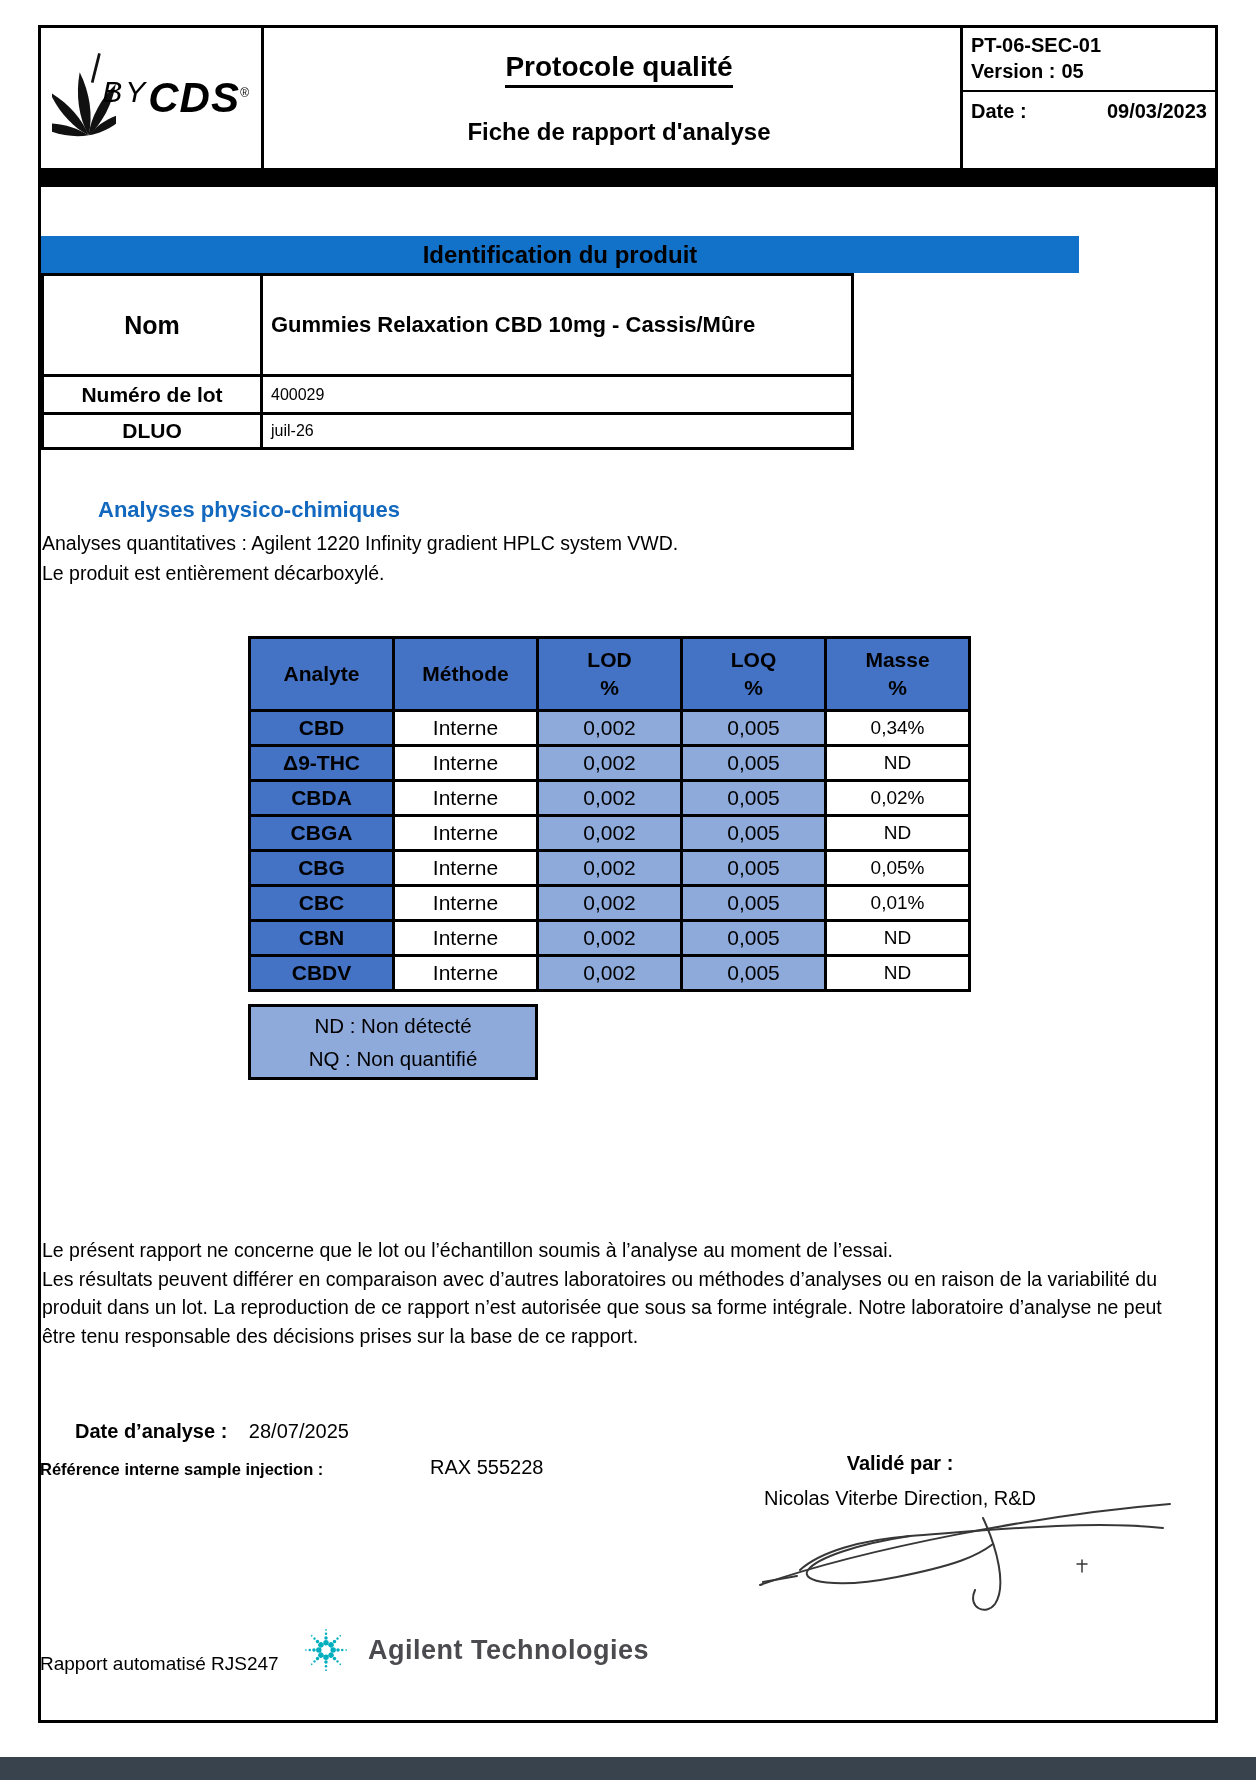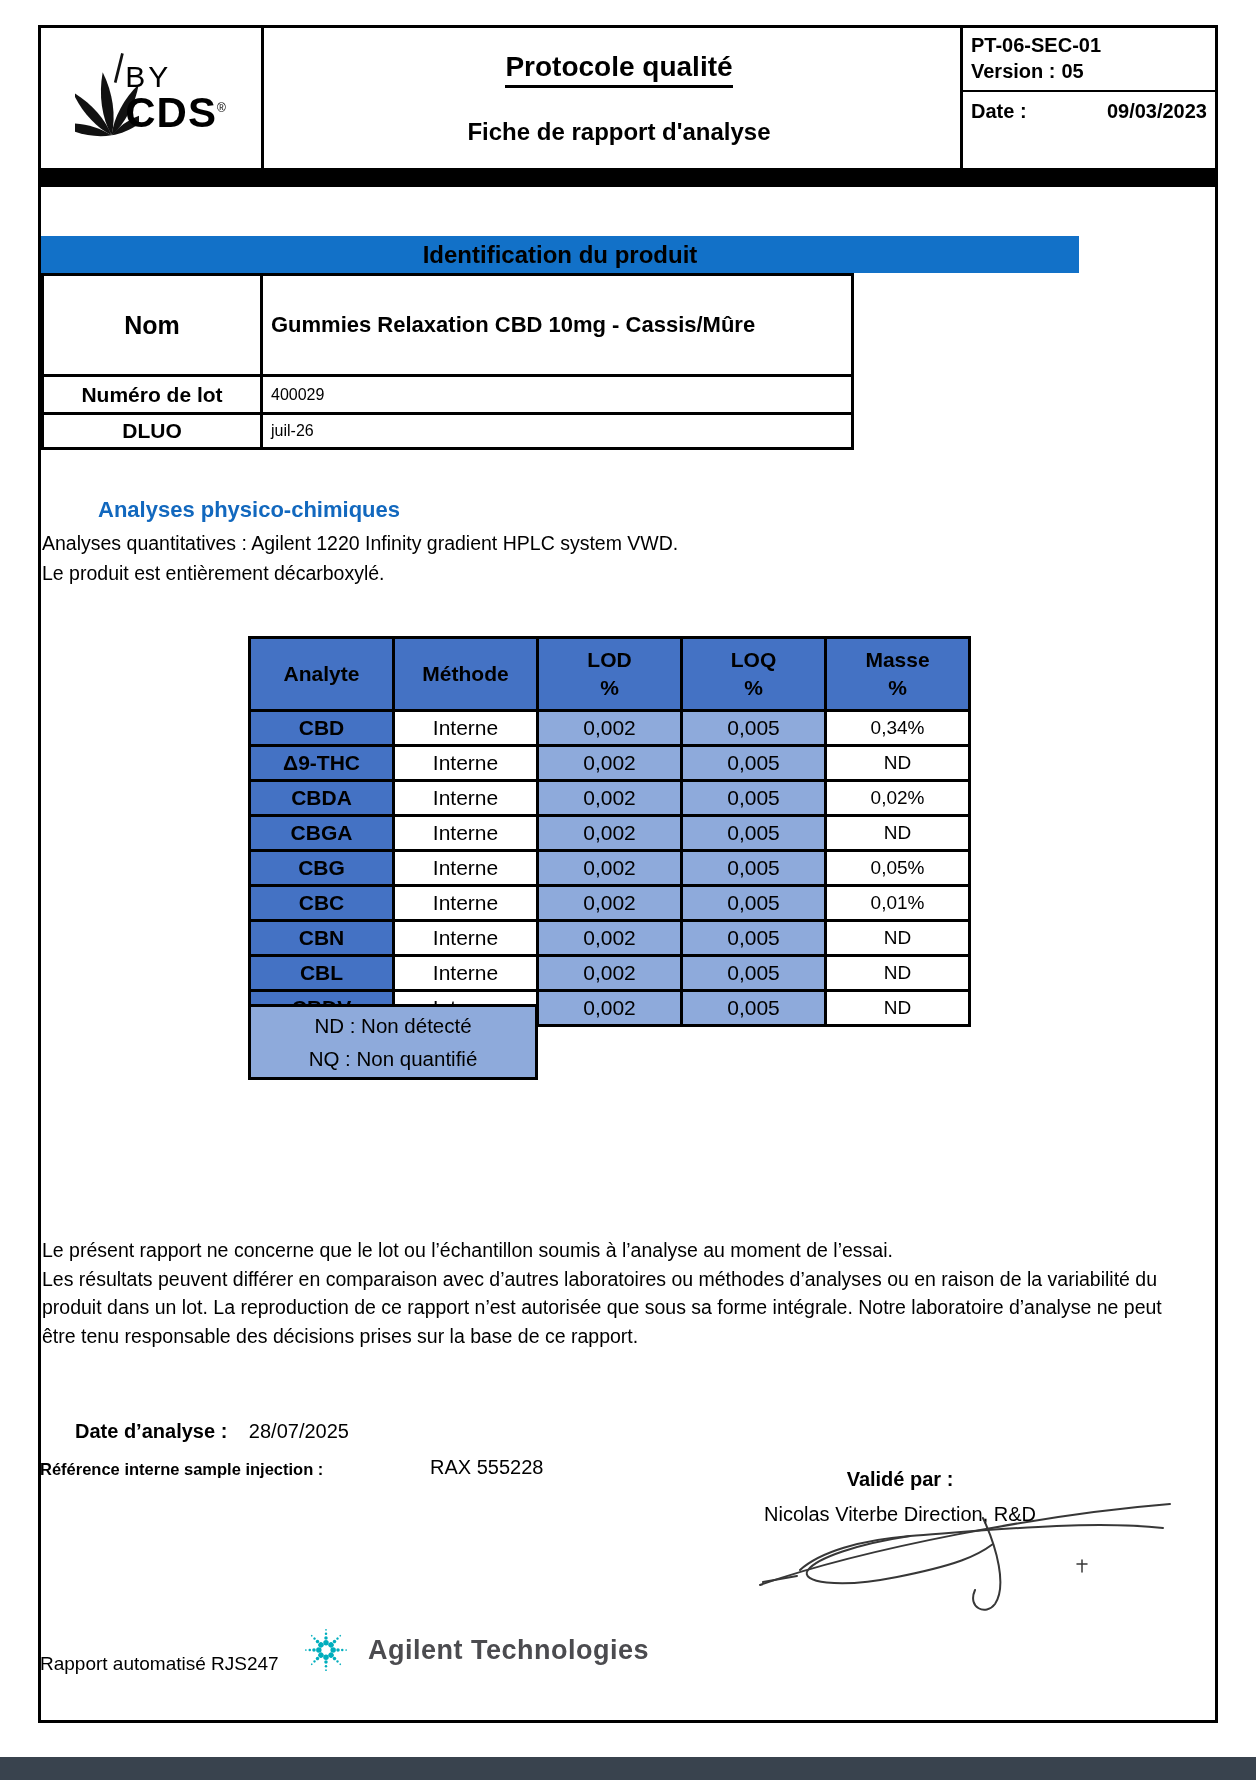--- a/index.html
+++ b/index.html
@@ -4,21 +4,21 @@
 <style>
   html,body{margin:0;padding:0;background:#fff;}
   body{width:1256px;height:1780px;position:relative;font-family:"Liberation Sans",sans-serif;color:#000;}
   .abs{position:absolute;}
   .page{position:absolute;inset:0;background:#ffffff;overflow:hidden;}
 
   
   .header-box{left:38px;top:25px;width:1180px;height:146px;border:3px solid #000;box-sizing:border-box;display:flex;background:#fff;}
   .cell-logo{width:220px;border-right:3px solid #000;display:flex;align-items:center;justify-content:center;}
   .logo-wrap{display:flex;align-items:center;}
-  .logo-text{display:flex;flex-direction:column;line-height:1;margin-left:-14px;}
+  .logo-text{display:flex;flex-direction:row;line-height:1;margin-left:-14px;font-style:italic;}
   .logo-by{font-size:30px;font-weight:500;letter-spacing:3px;}
   .logo-cds{font-size:42px;font-weight:800;letter-spacing:1px;}
   .logo-reg{font-size:12px;vertical-align:super;font-weight:400;}
   .cell-title{flex:1;border-right:3px solid #000;display:flex;flex-direction:column;align-items:center;justify-content:center;gap:30px;margin-left:14px;}
   .doc-title{font-size:28px;font-weight:bold;border-bottom:3px solid #000;padding-bottom:2px;}
   .doc-subtitle{font-size:24px;font-weight:bold;}
   .cell-info{width:252px;display:flex;flex-direction:column;font-weight:bold;box-sizing:border-box;}
   .info-top{padding:4px 8px 6px 8px;border-bottom:2px solid #000;}
   .info-code{font-size:20px;line-height:26px;}
   .info-version{font-size:20px;line-height:26px;display:flex;gap:6px;}
@@ -61,21 +61,21 @@
 
   .disclaimer{left:42px;top:1236px;width:1148px;font-size:19.5px;line-height:28.5px;}
   .disclaimer p{margin:0;}
 
   .date-line{left:75px;top:1420px;font-size:20px;}
   .date-line .lbl{font-weight:bold;}
   .date-line .val{margin-left:16px;}
   .ref-label{left:40px;top:1460px;font-size:16.5px;font-weight:bold;}
   .ref-value{left:430px;top:1456px;font-size:20px;}
   .validated{left:700px;top:1452px;width:400px;text-align:center;}
-  .validated .lbl{font-size:20px;font-weight:bold;margin-top:16px;}
+  .validated .lbl{font-size:20px;font-weight:bold;}
   .validated .name{font-size:20px;margin-top:12px;}
 
   .signature{left:745px;top:1490px;}
   .agilent{left:300px;top:1612px;display:flex;align-items:center;gap:16px;}
   .agilent-text{font-size:27px;font-weight:bold;color:#4b4b4f;letter-spacing:0.5px;}
   .report-id{left:40px;top:1653px;font-size:19px;}
 
   .bottom-bar{left:0;top:1757px;width:1256px;height:23px;background:#39434E;}
 </style>
 </head>
@@ -215,27 +215,20 @@
         <td class="c-masse">0,01%</td>
       </tr>
       <tr>
         <td class="c-analyte">CBN</td>
         <td>Interne</td>
         <td class="c-lod">0,002</td>
         <td class="c-loq">0,005</td>
         <td class="c-masse">ND</td>
       </tr>
       <tr>
-        <td class="c-analyte">CBL</td>
-        <td>Interne</td>
-        <td class="c-lod">0,002</td>
-        <td class="c-loq">0,005</td>
-        <td class="c-masse">ND</td>
-      </tr>
-      <tr>
         <td class="c-analyte">CBDV</td>
         <td>Interne</td>
         <td class="c-lod">0,002</td>
         <td class="c-loq">0,005</td>
         <td class="c-masse">ND</td>
       </tr>
     </tbody>
   </table>
 
   <div class="abs legend-box">

